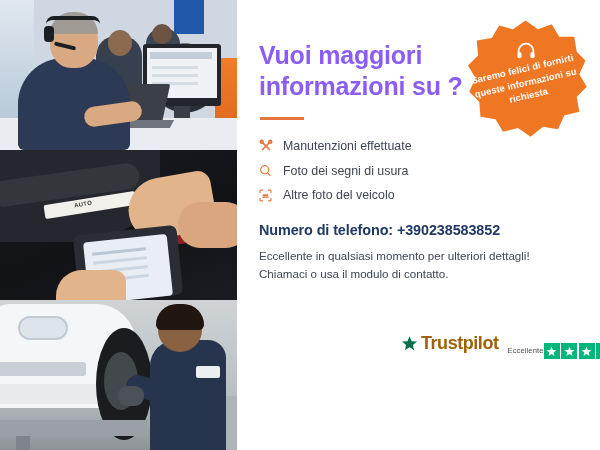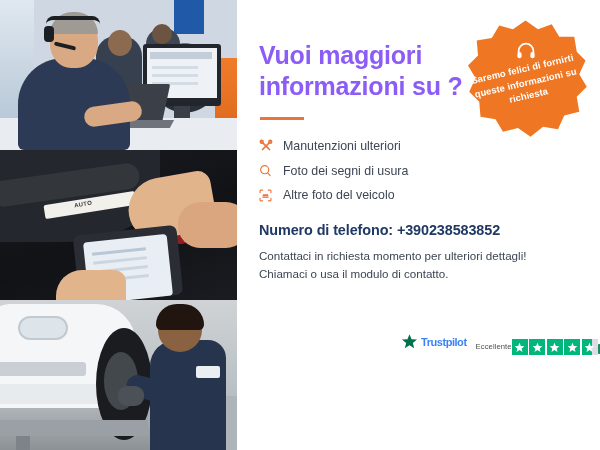--- a/index.html
+++ b/index.html
@@ -91,21 +91,21 @@
   .badge { position:absolute; left:226px; top:18px; width:125px; height:125px; }
   .badge svg { position:absolute; inset:0; }
   .badge .hs { position:absolute; left:52px; top:22px; width:22px; height:22px; }
   .badge .btext { position:absolute; left:0; top:44px; width:125px; text-align:center;
     transform: rotate(-13deg); color:#fff; font-size:9.4px; font-weight:700; line-height:1.45; letter-spacing:.1px; }
 
   
   .tp { position:absolute; left:164px; top:333px; display:flex; align-items:flex-end; gap:9px; }
   .tp-mark { display:flex; align-items:center; gap:3px; padding-bottom:5px; }
   .tp-mark .tpstar { width:17px; height:17px; }
-  .tp-name { font-size:11px; font-weight:700; color:#3b82f6; letter-spacing:-.45px; }
+  .tp-name { font-size:18px; font-weight:700; color:#a16207; letter-spacing:-.45px; }
   .tp-right { display:flex; flex-direction:row; align-items:center; }
   .tp-excellent { font-size:7.6px; color:#4d4d4d; margin-bottom:2px; letter-spacing:.1px; }
   .stars { display:flex; gap:1.5px; }
   .st { width:16px; height:16px; background:#00b67a; display:flex; align-items:center; justify-content:center; position:relative; }
   .st.part { background:#dcdce6; }
   .st.part::before { content:""; position:absolute; left:0; top:0; bottom:0; width:62%; background:#00b67a; }
   .st svg { position:relative; width:11px; height:11px; }
   .verified { margin-top:3px; background:#1a8f5f; color:#fff; font-size:5.2px; letter-spacing:.2px;
     padding:2px 5px; border-radius:1px; display:flex; align-items:center; gap:2px; white-space:nowrap; }
   .verified .vd { width:4px; height:4px; border-radius:50%; background:#fff; flex:0 0 4px; }
@@ -185,21 +185,21 @@
         <span class="ic">
           <svg viewBox="0 0 16 16" width="14" height="14">
               <g stroke="#e8763a" stroke-width="1.9" stroke-linecap="round">
                 <path d="M3.2 3.2L12 12"></path>
                 <path d="M12.8 3.2L4 12"></path>
               </g>
               <circle cx="3.1" cy="3.1" r="1.7" fill="none" stroke="#e8763a" stroke-width="1.6"></circle>
               <circle cx="12.9" cy="3.1" r="1.7" fill="none" stroke="#e8763a" stroke-width="1.6"></circle>
             </svg>
         </span>
-        <span class="tx">Manutenzioni ulteriori</span>
+        <span class="tx">Manutenzioni effettuate</span>
       </li>
       <li class="feat">
         <span class="ic">
           <svg viewBox="0 0 16 16" width="13" height="13">
               <circle cx="7" cy="7" r="5" fill="none" stroke="#e8763a" stroke-width="1.4"></circle>
               <path d="M10.7 10.9l3.1 3.3" stroke="#e8763a" stroke-width="1.4" stroke-linecap="round"></path>
             </svg>
         </span>
         <span class="tx">Foto dei segni di usura</span>
       </li>
@@ -215,21 +215,21 @@
               <path d="M4.2 9.4h7.6v1.5H4.2z" fill="#e8763a"></path>
               <path d="M5 6.4h6l.8 2.6H4.2z" fill="#e8763a"></path>
             </svg>
         </span>
         <span class="tx">Altre foto del veicolo</span>
       </li>
     </ul>
 
     <div class="phone">Numero di telefono: +390238583852</div>
     <div class="sub">
-      <div>Contattaci in richiesta momento per ulteriori dettagli!</div>
+      <div>Eccellente in qualsiasi momento per ulteriori dettagli!</div>
       <div>Chiamaci o usa il modulo di contatto.</div>
     </div>
 
     <div class="badge">
       <svg viewBox="0 0 100 100" width="125" height="125">
         <path d="M50 2 L60 9 L71 5 L77 15 L89 15 L91 27 L98 34 L93 45 L99 55 L91 63 L93 75 L81 78 L76 89 L64 87 L54 95 L44 88 L32 91 L26 81 L14 79 L13 67 L5 59 L10 48 L4 38 L12 30 L11 18 L23 16 L29 6 L40 9 Z" fill="#ef7622"></path>
       </svg>
       <span class="hs">
         <svg viewBox="0 0 24 24" width="22" height="22">
             <path d="M4 14v-2a8 8 0 0 1 16 0v2" fill="none" stroke="#fff" stroke-width="2" stroke-linecap="round"></path>

